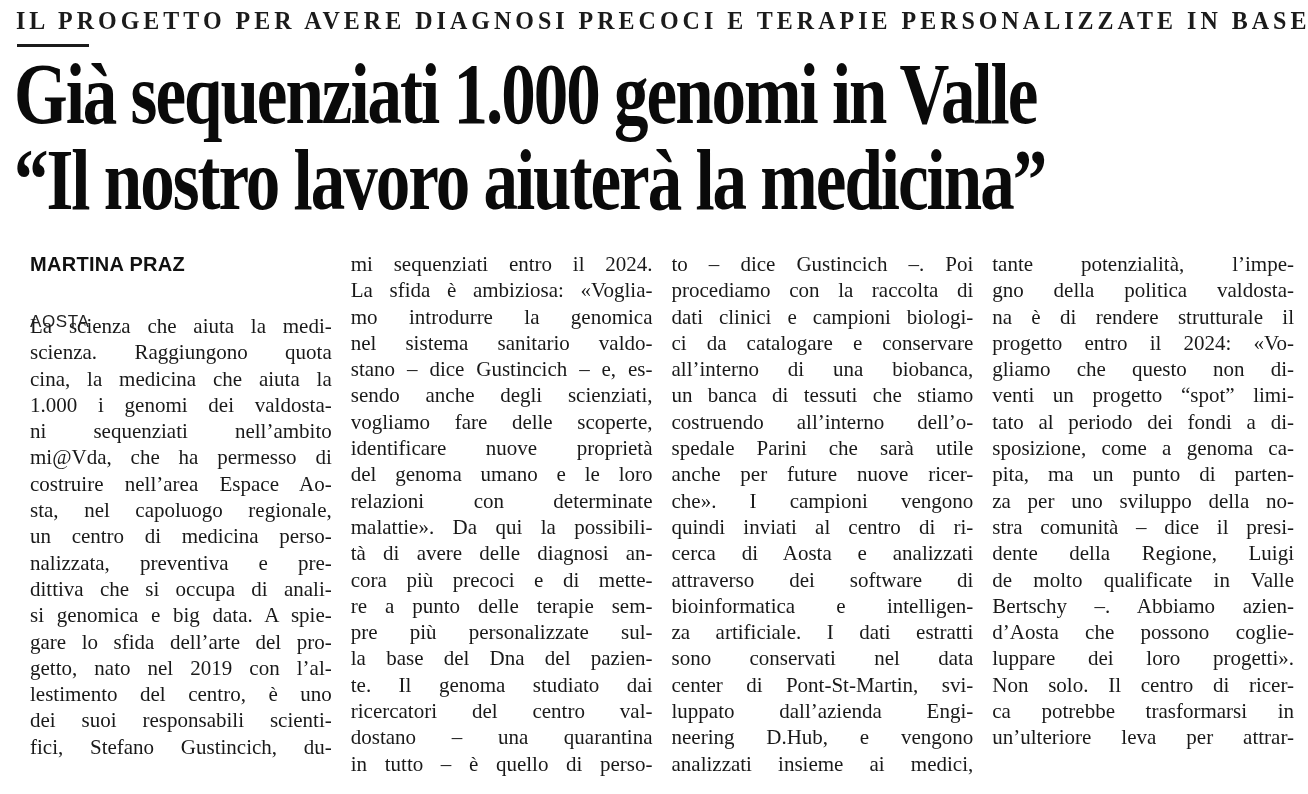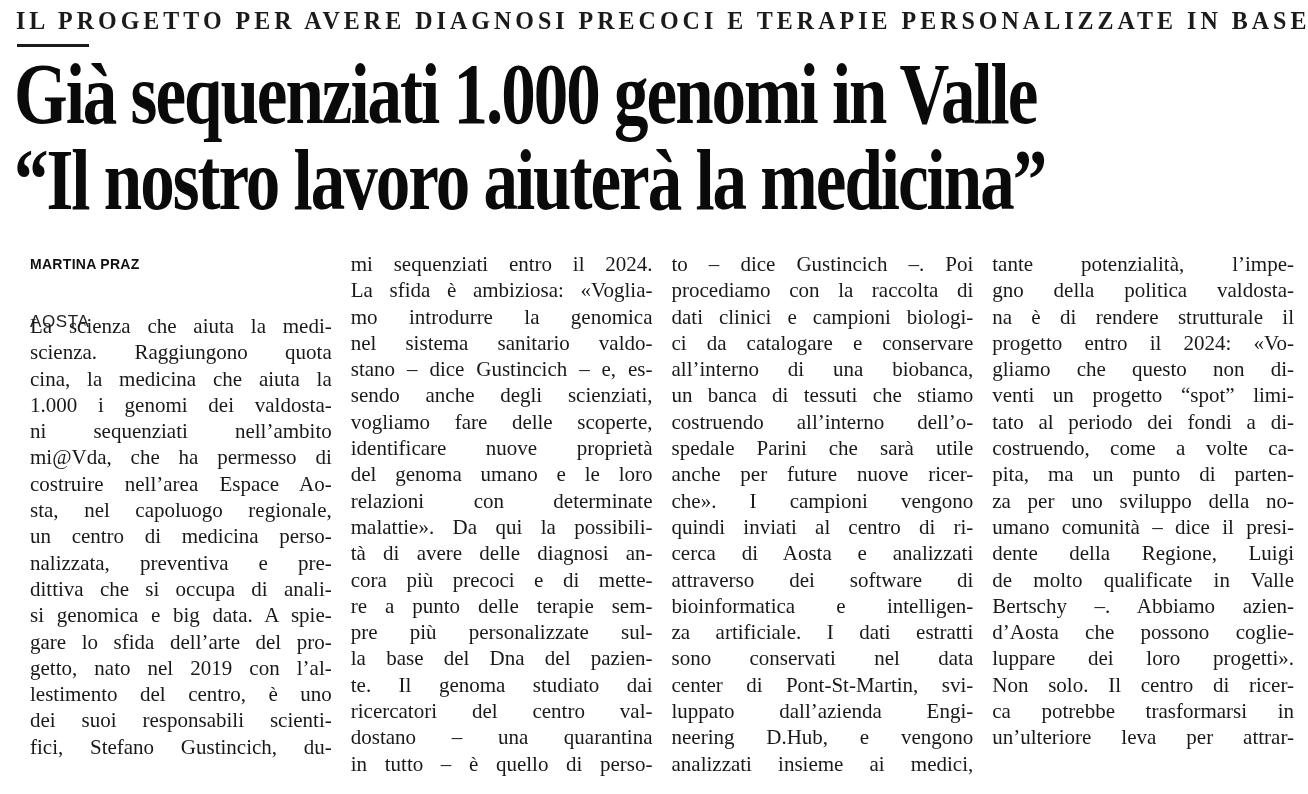--- a/index.html
+++ b/index.html
@@ -74,21 +74,21 @@
     height: 26.3px;
     overflow: hidden;
   }
   .byline {
     height: 48px;
     margin-bottom: 14px;
   }
   .byline-name {
     font-family: "Liberation Sans", sans-serif;
     font-weight: 700;
-    font-size: 14px;
+    font-size: 20px;
     line-height: 26px;
     letter-spacing: 0.3px;
     color: #111111;
   }
   .byline-loc {
     font-family: "Liberation Sans", sans-serif;
     font-weight: 400;
     font-size: 17px;
     line-height: 22px;
     letter-spacing: 0.6px;
@@ -190,24 +190,24 @@
 
     <div class="col">
       <div>
           <div class="tline">tante potenzialità, l’impe-</div>
           <div class="tline">gno della politica valdosta-</div>
           <div class="tline">na è di rendere strutturale il</div>
           <div class="tline">progetto entro il 2024: «Vo-</div>
           <div class="tline">gliamo che questo non di-</div>
           <div class="tline">venti un progetto “spot” limi-</div>
           <div class="tline">tato al periodo dei fondi a di-</div>
-          <div class="tline">costruendo, come a volte ca-</div>
+          <div class="tline">sposizione, come a genoma ca-</div>
           <div class="tline">pita, ma un punto di parten-</div>
           <div class="tline">za per uno sviluppo della no-</div>
-          <div class="tline">umano comunità – dice il presi-</div>
+          <div class="tline">stra comunità – dice il presi-</div>
           <div class="tline">dente della Regione, Luigi</div>
           <div class="tline">de molto qualificate in Valle</div>
           <div class="tline">Bertschy –. Abbiamo azien-</div>
           <div class="tline">d’Aosta che possono coglie-</div>
           <div class="tline">luppare dei loro progetti».</div>
           <div class="tline">Non solo. Il centro di ricer-</div>
           <div class="tline">ca potrebbe trasformarsi in</div>
           <div class="tline">un’ulteriore leva per attrar-</div>
         </div>
     </div>

